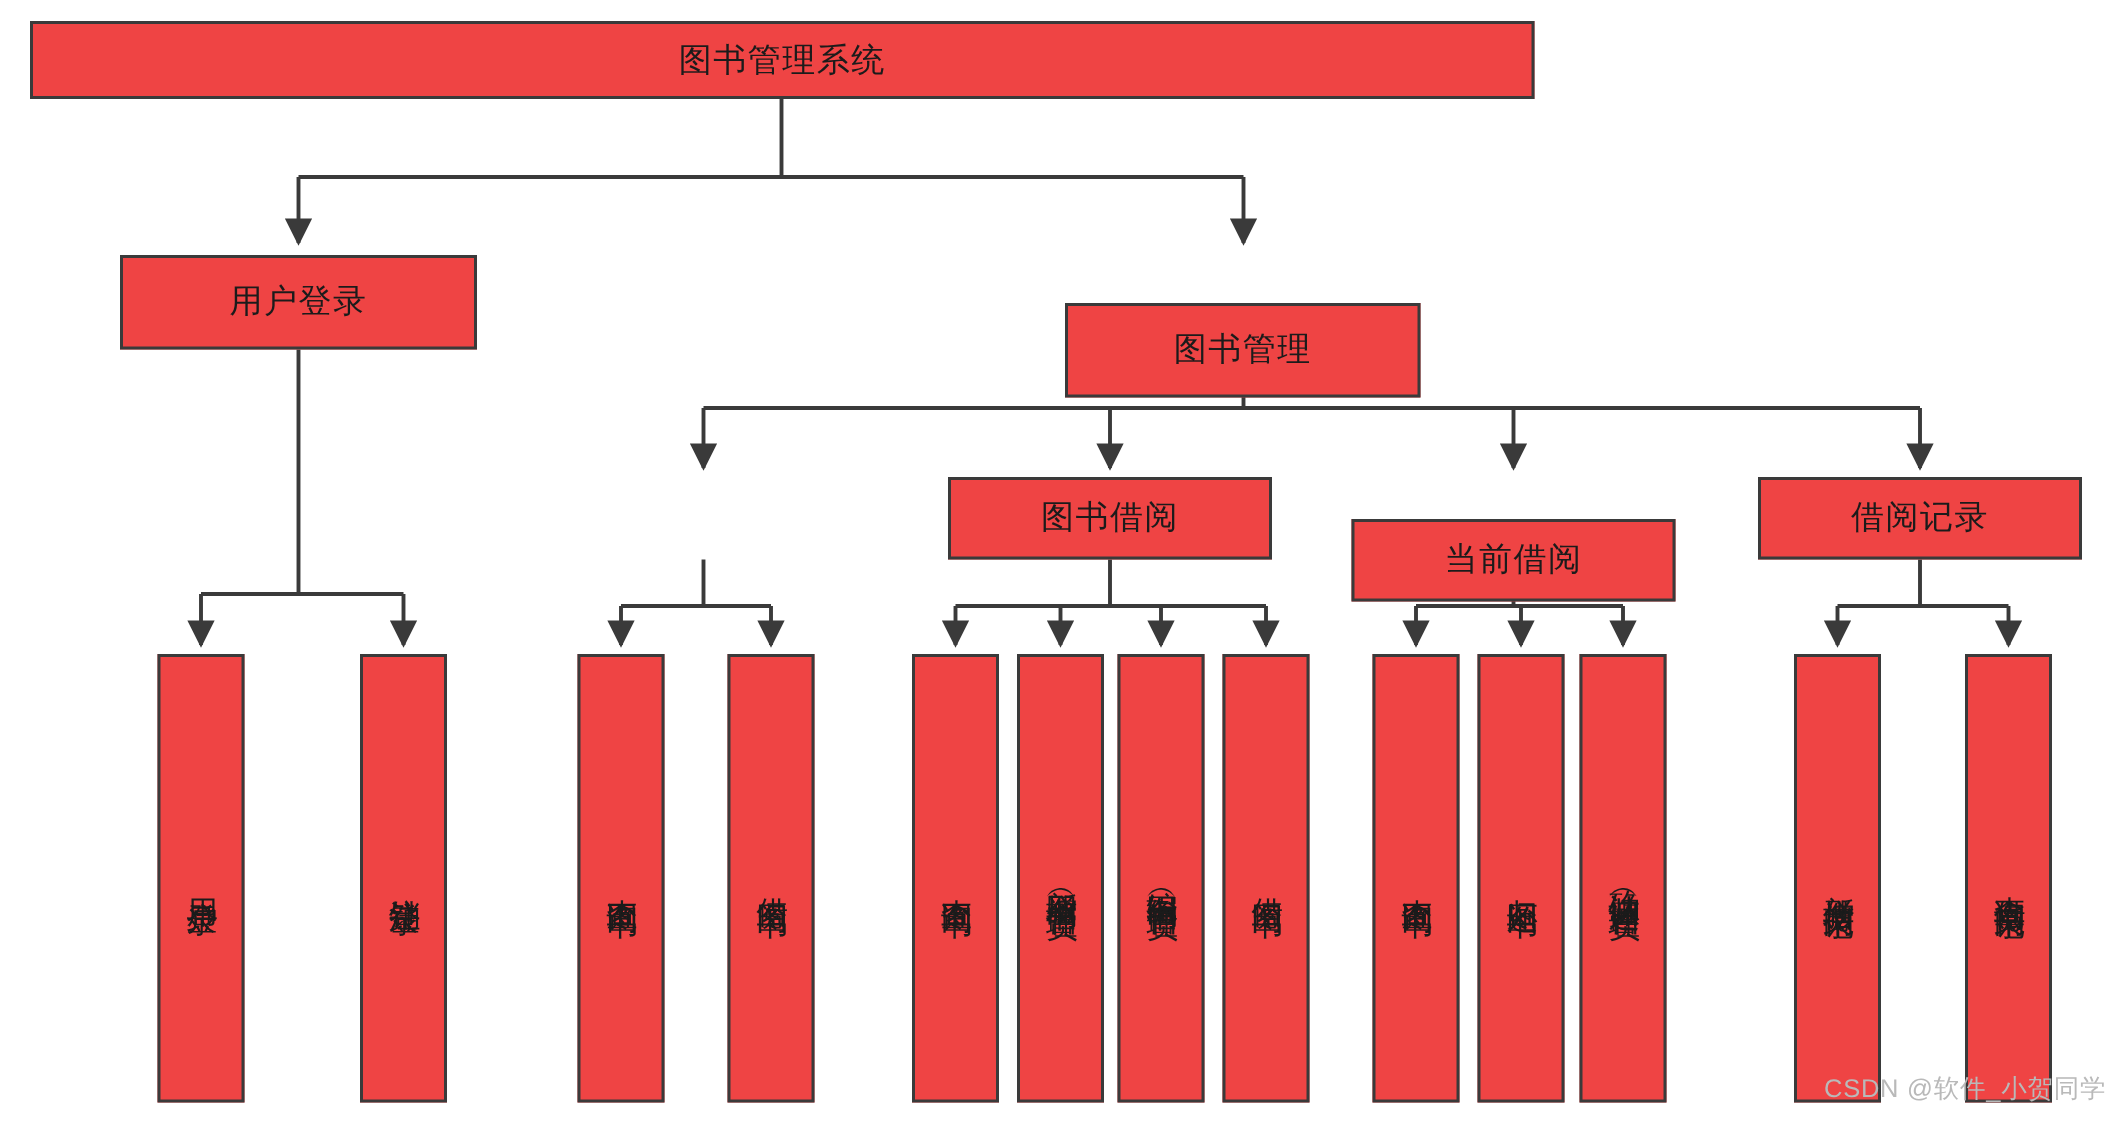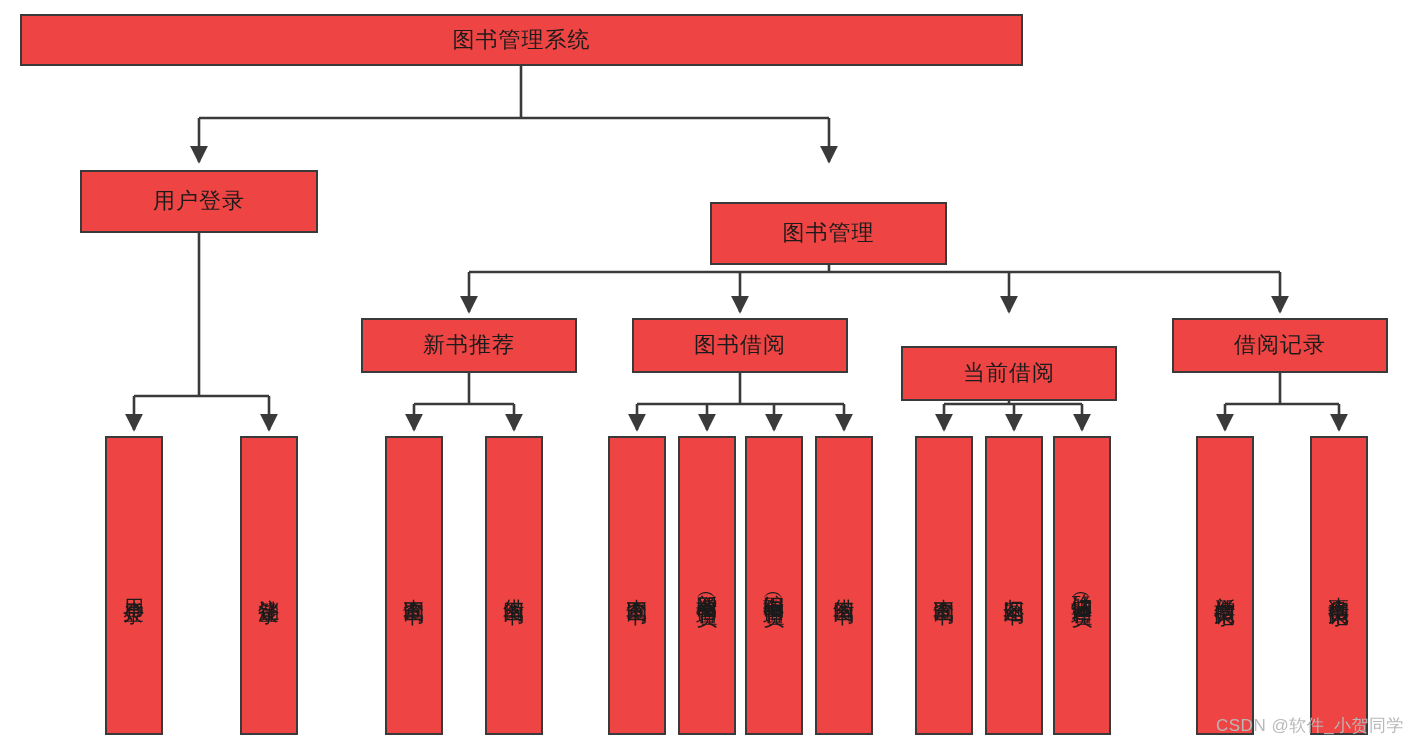--- a/index.html
+++ b/index.html
@@ -121,23 +121,20 @@
     <span class="label">图书管理系统</span>
   </div>
 
   <div class="node horiz" style="left:80px; top:170px; width:238px; height:63px;">
     <span class="label">用户登录</span>
   </div>
   <div class="node horiz" style="left:710px; top:170px; width:237px; height:63px;margin-top:32px;">
     <span class="label">图书管理</span>
   </div>
 
-  <div class="node horiz" style="left:361px; top:318px; width:216px; height:55px;">
-    <span class="label">新书推荐</span>
-  </div>
   <div class="node horiz" style="left:632px; top:318px; width:216px; height:55px;">
     <span class="label">图书借阅</span>
   </div>
   <div class="node horiz" style="left:901px; top:318px; width:216px; height:55px;margin-top:28px;">
     <span class="label">当前借阅</span>
   </div>
   <div class="node horiz" style="left:1172px; top:318px; width:216px; height:55px;">
     <span class="label">借阅记录</span>
   </div>
 

